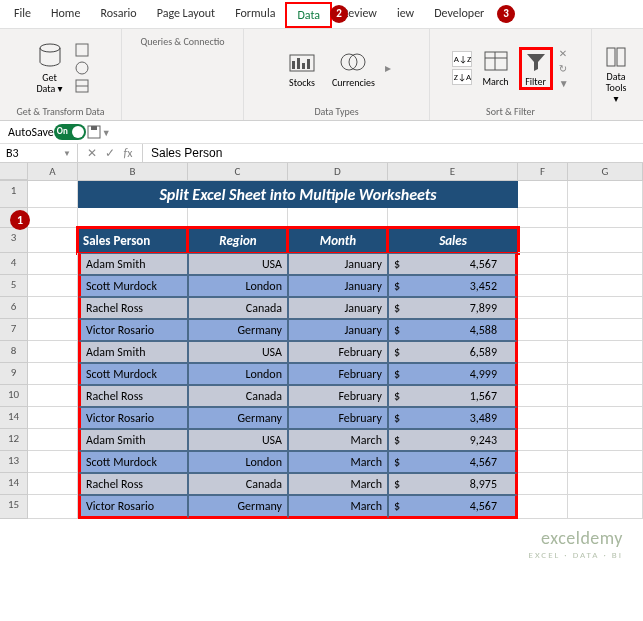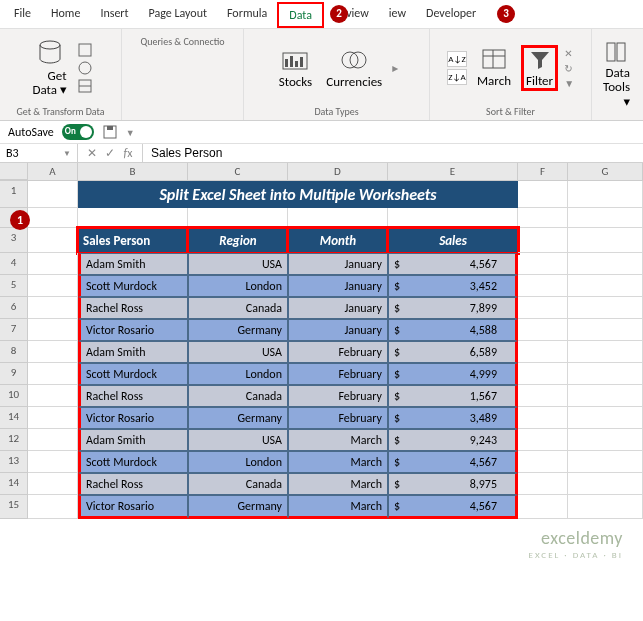--- a/index.html
+++ b/index.html
@@ -12,30 +12,30 @@
     .cal1 { position: absolute; left: 330px; top: 5px; width: 18px; height: 18px; border-radius: 50%; background: #b00000; color: #fff; text-align: center; line-height: 18px; font-size: 11px; font-weight: bold; z-index: 10; }
     .cal3 { position: absolute; left: 497px; top: 5px; width: 18px; height: 18px; border-radius: 50%; background: #b00000; color: #fff; text-align: center; line-height: 18px; font-size: 11px; font-weight: bold; z-index: 10; }
     
     
     .ribbon { display: flex; background: #f3f2f1; border-bottom: 1px solid #d0d0d0; height: 92px; position: relative; }
     .group { display: flex; flex-direction: column; align-items: center; justify-content: space-between; border-right: 1px solid #e0e0e0; padding: 4px 6px 2px; }
     .group-label { font-size: 10px; color: #666; text-align: center; margin-top: 2px; }
     .group-body { display: flex; align-items: center; gap: 6px; flex: 1; }
     .big-btn { display: flex; flex-direction: column; align-items: center; justify-content: center; padding: 2px 4px; cursor: pointer; }
     .big-btn svg, .big-btn .icon-slot { margin-bottom: 2px; }
-    .big-btn .lbl { font-size: 13px; text-align: right; line-height: 1.1; }
+    .big-btn .lbl { font-size: 10px; text-align: center; line-height: 1.1; }
     .mini-icons { display: flex; flex-direction: column; gap: 2px; }
     .mini-icons span { width: 16px; height: 16px; display: inline-block; }
     .filter-highlight { border: 3px solid #ff0000; padding: 0px 2px; }
     .sort-btns { display: flex; flex-direction: column; gap: 2px; }
     .sort-small { width: 20px; height: 16px; border: 1px solid #ccc; background: #fff; font-size: 9px; text-align: center; line-height: 14px; }
     .filter-extra { display: flex; flex-direction: column; gap: 2px; font-size: 10px; color: #888; }
     
     
-    .autosave-row { display: flex; align-items: center; padding: 3px 8px; border-bottom: 1px solid #e0e0e0; gap: 8px; background: #fff; }
+    .autosave-row { display: flex; align-items: center; padding: 3px 8px; border-bottom: 1px solid #e0e0e0; gap: 0; background: #fff; }
     .toggle { width: 32px; height: 16px; border-radius: 8px; background: #107c41; position: relative; }
     .toggle::after { content: ""; position: absolute; right: 2px; top: 2px; width: 12px; height: 12px; background: #fff; border-radius: 50%; }
     .toggle-label { position: absolute; left: 3px; top: 1px; color: #fff; font-size: 9px; font-weight: bold; }
     .qat-icon { width: 16px; height: 16px; color: #666; }
     
     
     .fx-row { display: flex; border-bottom: 1px solid #d0d0d0; background: #fff; }
     .namebox { width: 78px; border-right: 1px solid #d0d0d0; padding: 2px 6px; font-size: 12px; display: flex; align-items: center; justify-content: space-between; }
     .namebox .dd { font-size: 8px; color: #888; }
     .fx-btns { display: flex; gap: 2px; padding: 0 6px; border-right: 1px solid #d0d0d0; align-items: center; }
@@ -73,21 +73,21 @@
   </style>
 </head>
 <body>
 
 <div style="position:relative;">
   <div class="cal1">2</div>
   <div class="cal3">3</div>
   <div class="tabs">
     <div class="tab">File</div>
     <div class="tab">Home</div>
-    <div class="tab">Insert</div>
+    <div class="tab">Rosario</div>
     <div class="tab">Page Layout</div>
     <div class="tab">Formula</div>
     <div class="tab active">Data</div>
     <div class="tab">Review</div>
     <div class="tab">iew</div>
     <div class="tab">Developer</div>
   </div>
 </div>
 
 <div class="ribbon">

